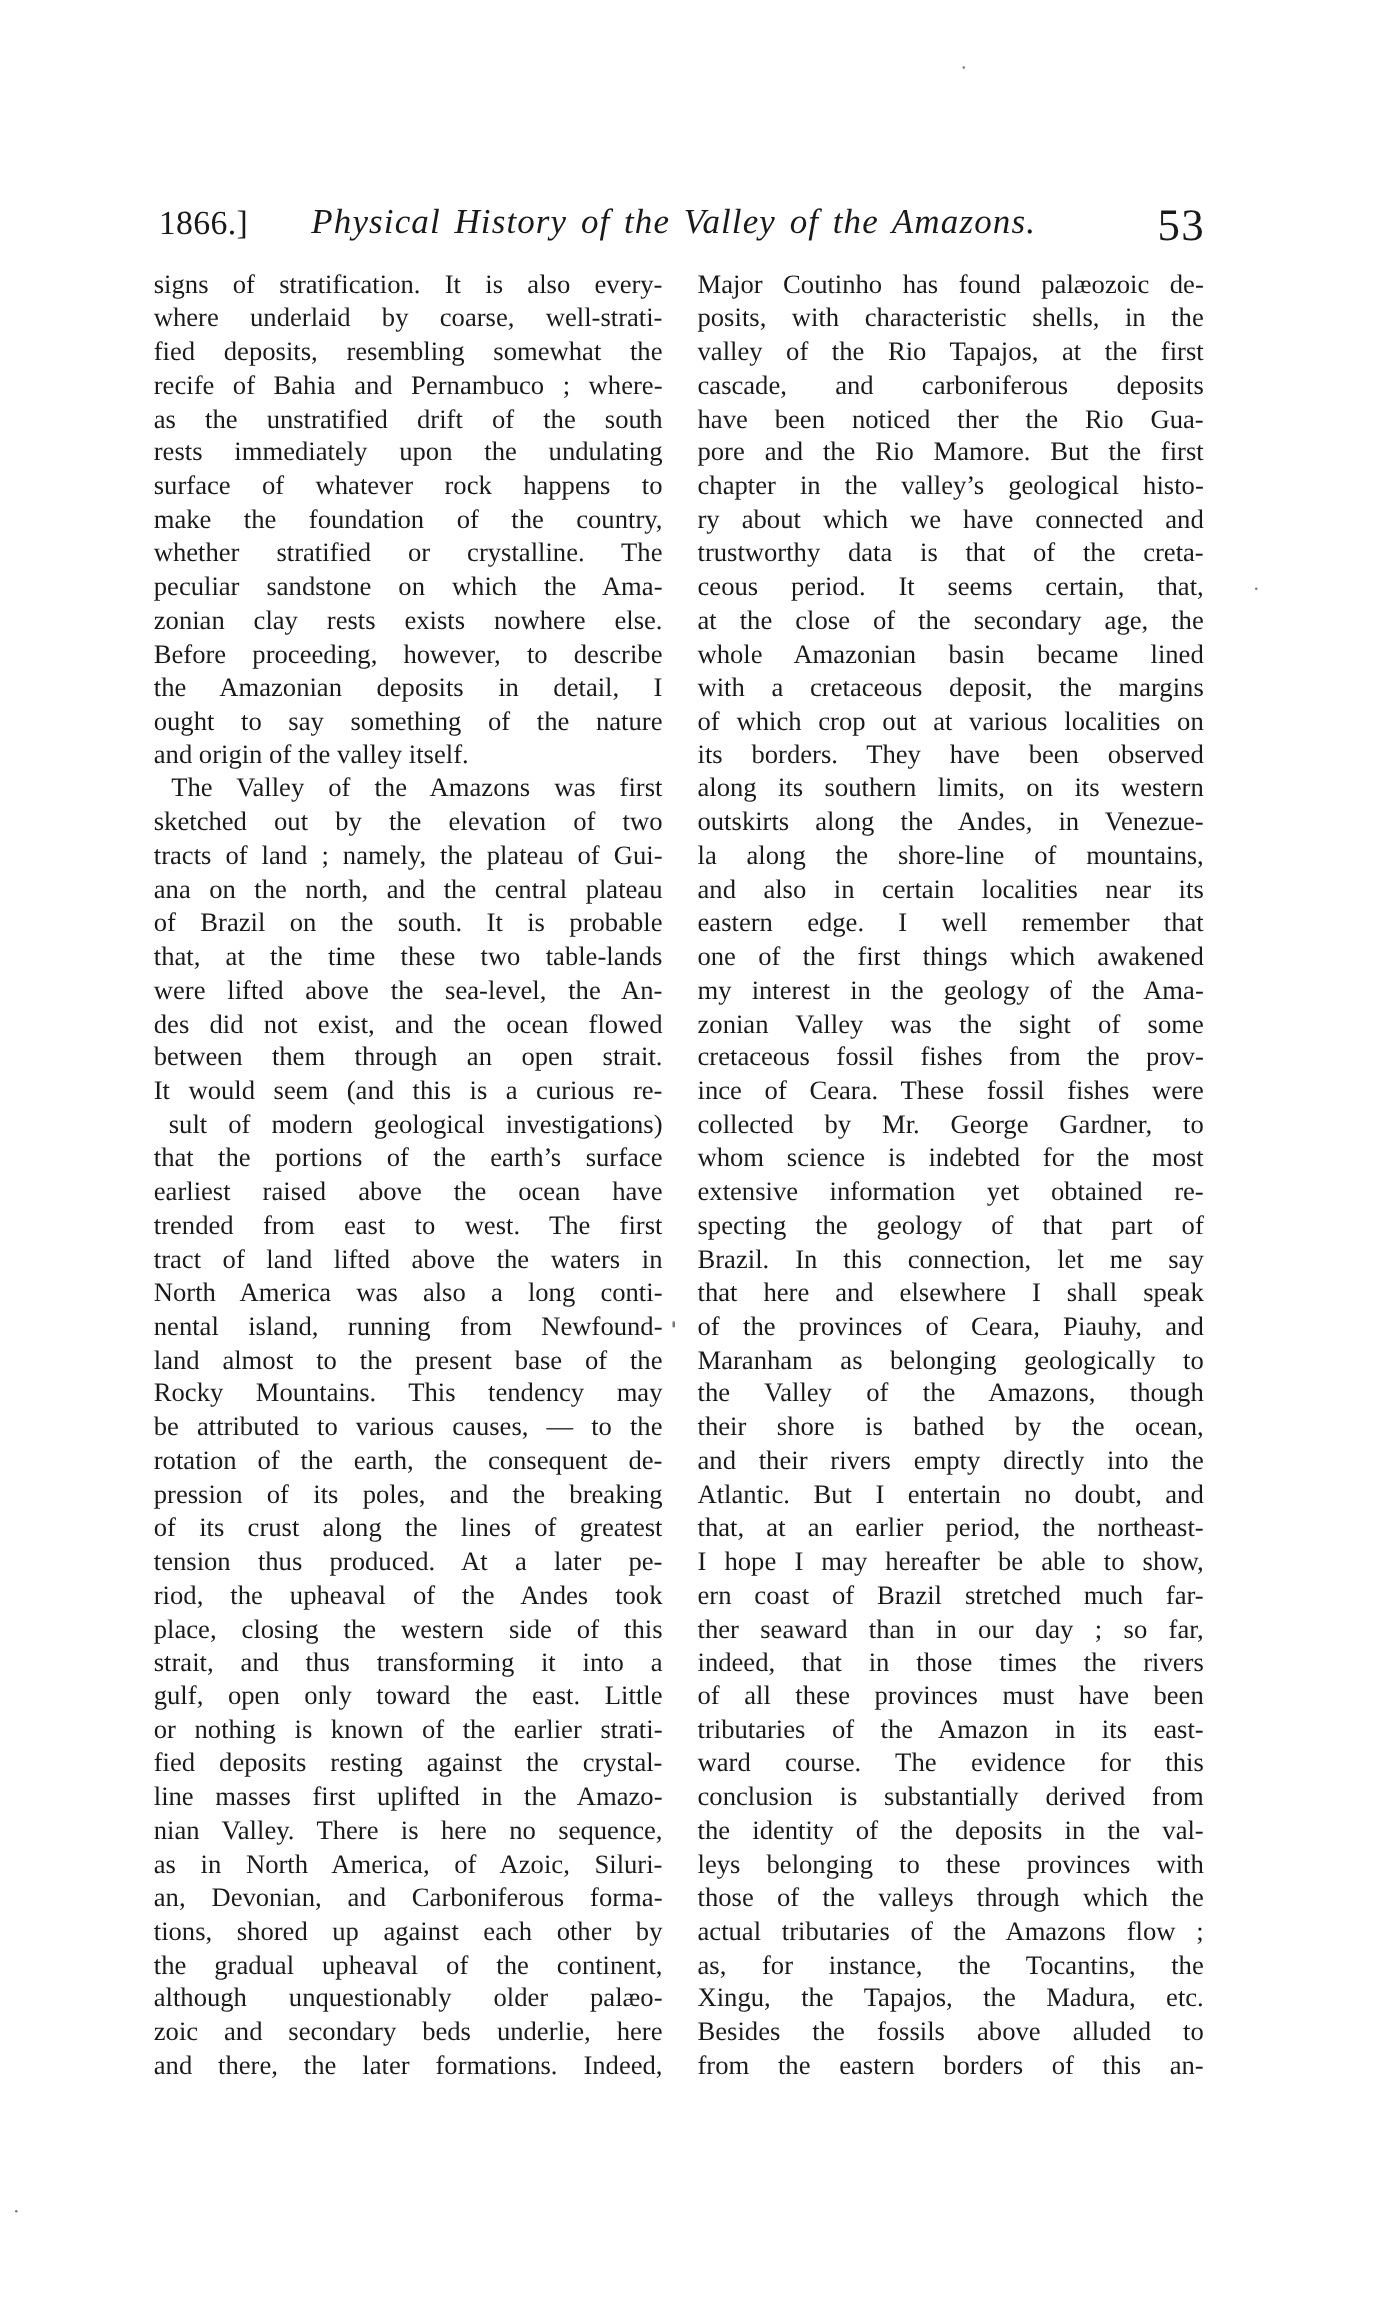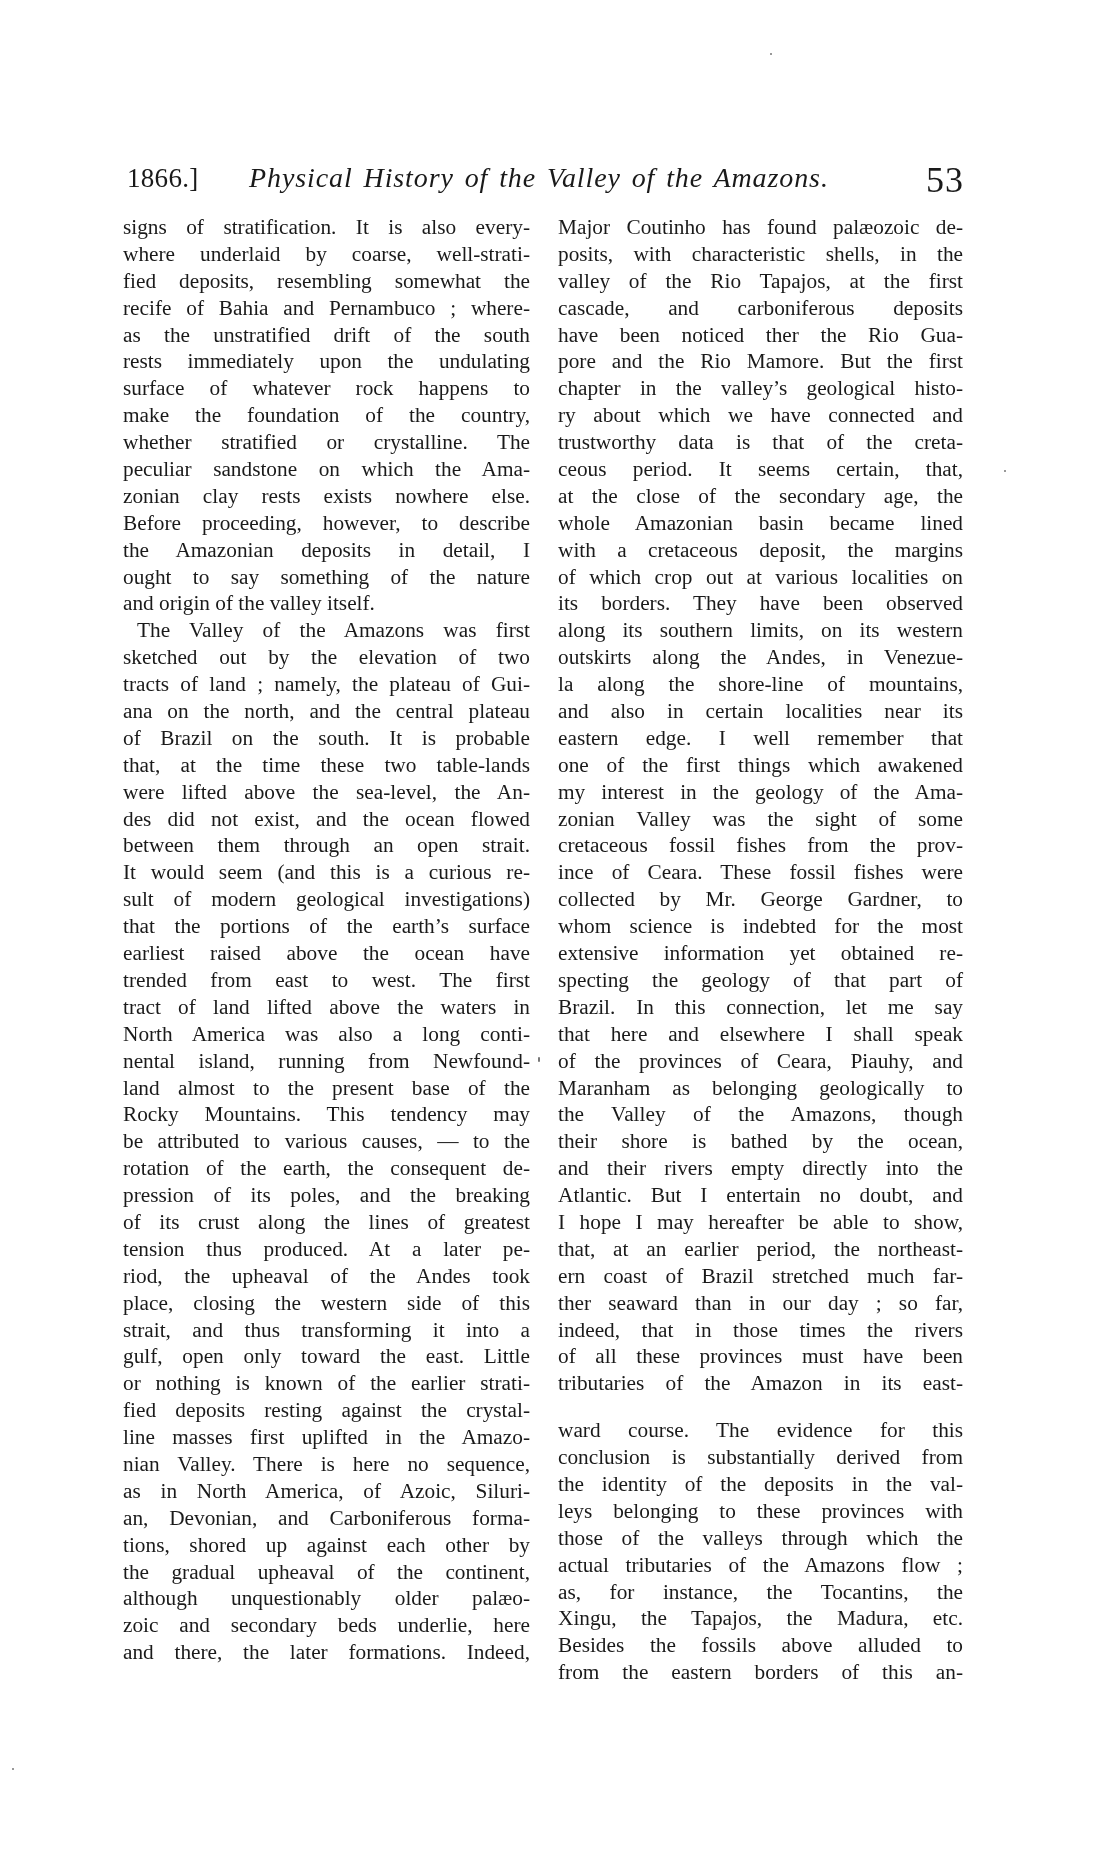--- a/index.html
+++ b/index.html
@@ -112,21 +112,21 @@
       <span class="line indent" style="white-space: nowrap;">The Valley of the Amazons was first</span>
       <span class="line" style="white-space: nowrap;">sketched out by the elevation of two</span>
       <span class="line" style="white-space: nowrap;">tracts of land ; namely, the plateau of Gui-</span>
       <span class="line" style="white-space: nowrap;">ana on the north, and the central plateau</span>
       <span class="line" style="white-space: nowrap;">of Brazil on the south.  It is probable</span>
       <span class="line" style="white-space: nowrap;">that, at the time these two table-lands</span>
       <span class="line" style="white-space: nowrap;">were lifted above the sea-level, the An-</span>
       <span class="line" style="white-space: nowrap;">des did not exist, and the ocean flowed</span>
       <span class="line" style="white-space: nowrap;">between them through an open strait.</span>
       <span class="line" style="white-space: nowrap;">It would seem (and this is a curious re-</span>
-      <span class="line" style="white-space: nowrap;">sult of modern geological investigations)</span>
+      <span class="line" style="white-space: nowrap; margin-left: 12px;">sult of modern geological investigations)</span>
       <span class="line" style="white-space: nowrap;">that the portions of the earth’s surface</span>
       <span class="line" style="white-space: nowrap;">earliest raised above the ocean have</span>
       <span class="line" style="white-space: nowrap;">trended from east to west.  The first</span>
       <span class="line" style="white-space: nowrap;">tract of land lifted above the waters in</span>
       <span class="line" style="white-space: nowrap;">North America was also a long conti-</span>
       <span class="line" style="white-space: nowrap;">nental island, running from Newfound-</span>
       <span class="line" style="white-space: nowrap;">land almost to the present base of the</span>
       <span class="line" style="white-space: nowrap;">Rocky Mountains.  This tendency may</span>
       <span class="line" style="white-space: nowrap;">be attributed to various causes, — to the</span>
       <span class="line" style="white-space: nowrap;">rotation of the earth, the consequent de-</span>
@@ -180,28 +180,28 @@
       <span class="line" style="white-space: nowrap;">extensive information yet obtained re-</span>
       <span class="line" style="white-space: nowrap;">specting the geology of that part of</span>
       <span class="line" style="white-space: nowrap;">Brazil.  In this connection, let me say</span>
       <span class="line" style="white-space: nowrap;">that here and elsewhere I shall speak</span>
       <span class="line" style="white-space: nowrap;">of the provinces of Ceara, Piauhy, and</span>
       <span class="line" style="white-space: nowrap;">Maranham as belonging geologically to</span>
       <span class="line" style="white-space: nowrap;">the Valley of the Amazons, though</span>
       <span class="line" style="white-space: nowrap;">their shore is bathed by the ocean,</span>
       <span class="line" style="white-space: nowrap;">and their rivers empty directly into the</span>
       <span class="line" style="white-space: nowrap;">Atlantic.  But I entertain no doubt, and</span>
+      <span class="line" style="white-space: nowrap;">that, at an earlier period, the northeast-</span>
       <span class="line" style="white-space: nowrap;">I hope I may hereafter be able to show,</span>
-      <span class="line" style="white-space: nowrap;">that, at an earlier period, the northeast-</span>
       <span class="line" style="white-space: nowrap;">ern coast of Brazil stretched much far-</span>
       <span class="line" style="white-space: nowrap;">ther seaward than in our day ; so far,</span>
       <span class="line" style="white-space: nowrap;">indeed, that in those times the rivers</span>
       <span class="line" style="white-space: nowrap;">of all these provinces must have been</span>
       <span class="line" style="white-space: nowrap;">tributaries of the Amazon in its east-</span>
-      <span class="line" style="white-space: nowrap; margin-top: 20px;">ward course.  The evidence for this</span>
+      <span class="line" style="white-space: nowrap;">ward course.  The evidence for this</span>
       <span class="line" style="white-space: nowrap;">conclusion is substantially derived from</span>
       <span class="line" style="white-space: nowrap;">the identity of the deposits in the val-</span>
       <span class="line" style="white-space: nowrap;">leys belonging to these provinces with</span>
       <span class="line" style="white-space: nowrap;">those of the valleys through which the</span>
       <span class="line" style="white-space: nowrap;">actual tributaries of the Amazons flow ;</span>
       <span class="line" style="white-space: nowrap;">as, for instance, the Tocantins, the</span>
       <span class="line" style="white-space: nowrap;">Xingu, the Tapajos, the Madura, etc.</span>
       <span class="line" style="white-space: nowrap;">Besides the fossils above alluded to</span>
       <span class="line" style="white-space: nowrap;">from the eastern borders of this an-</span>
     </div>

